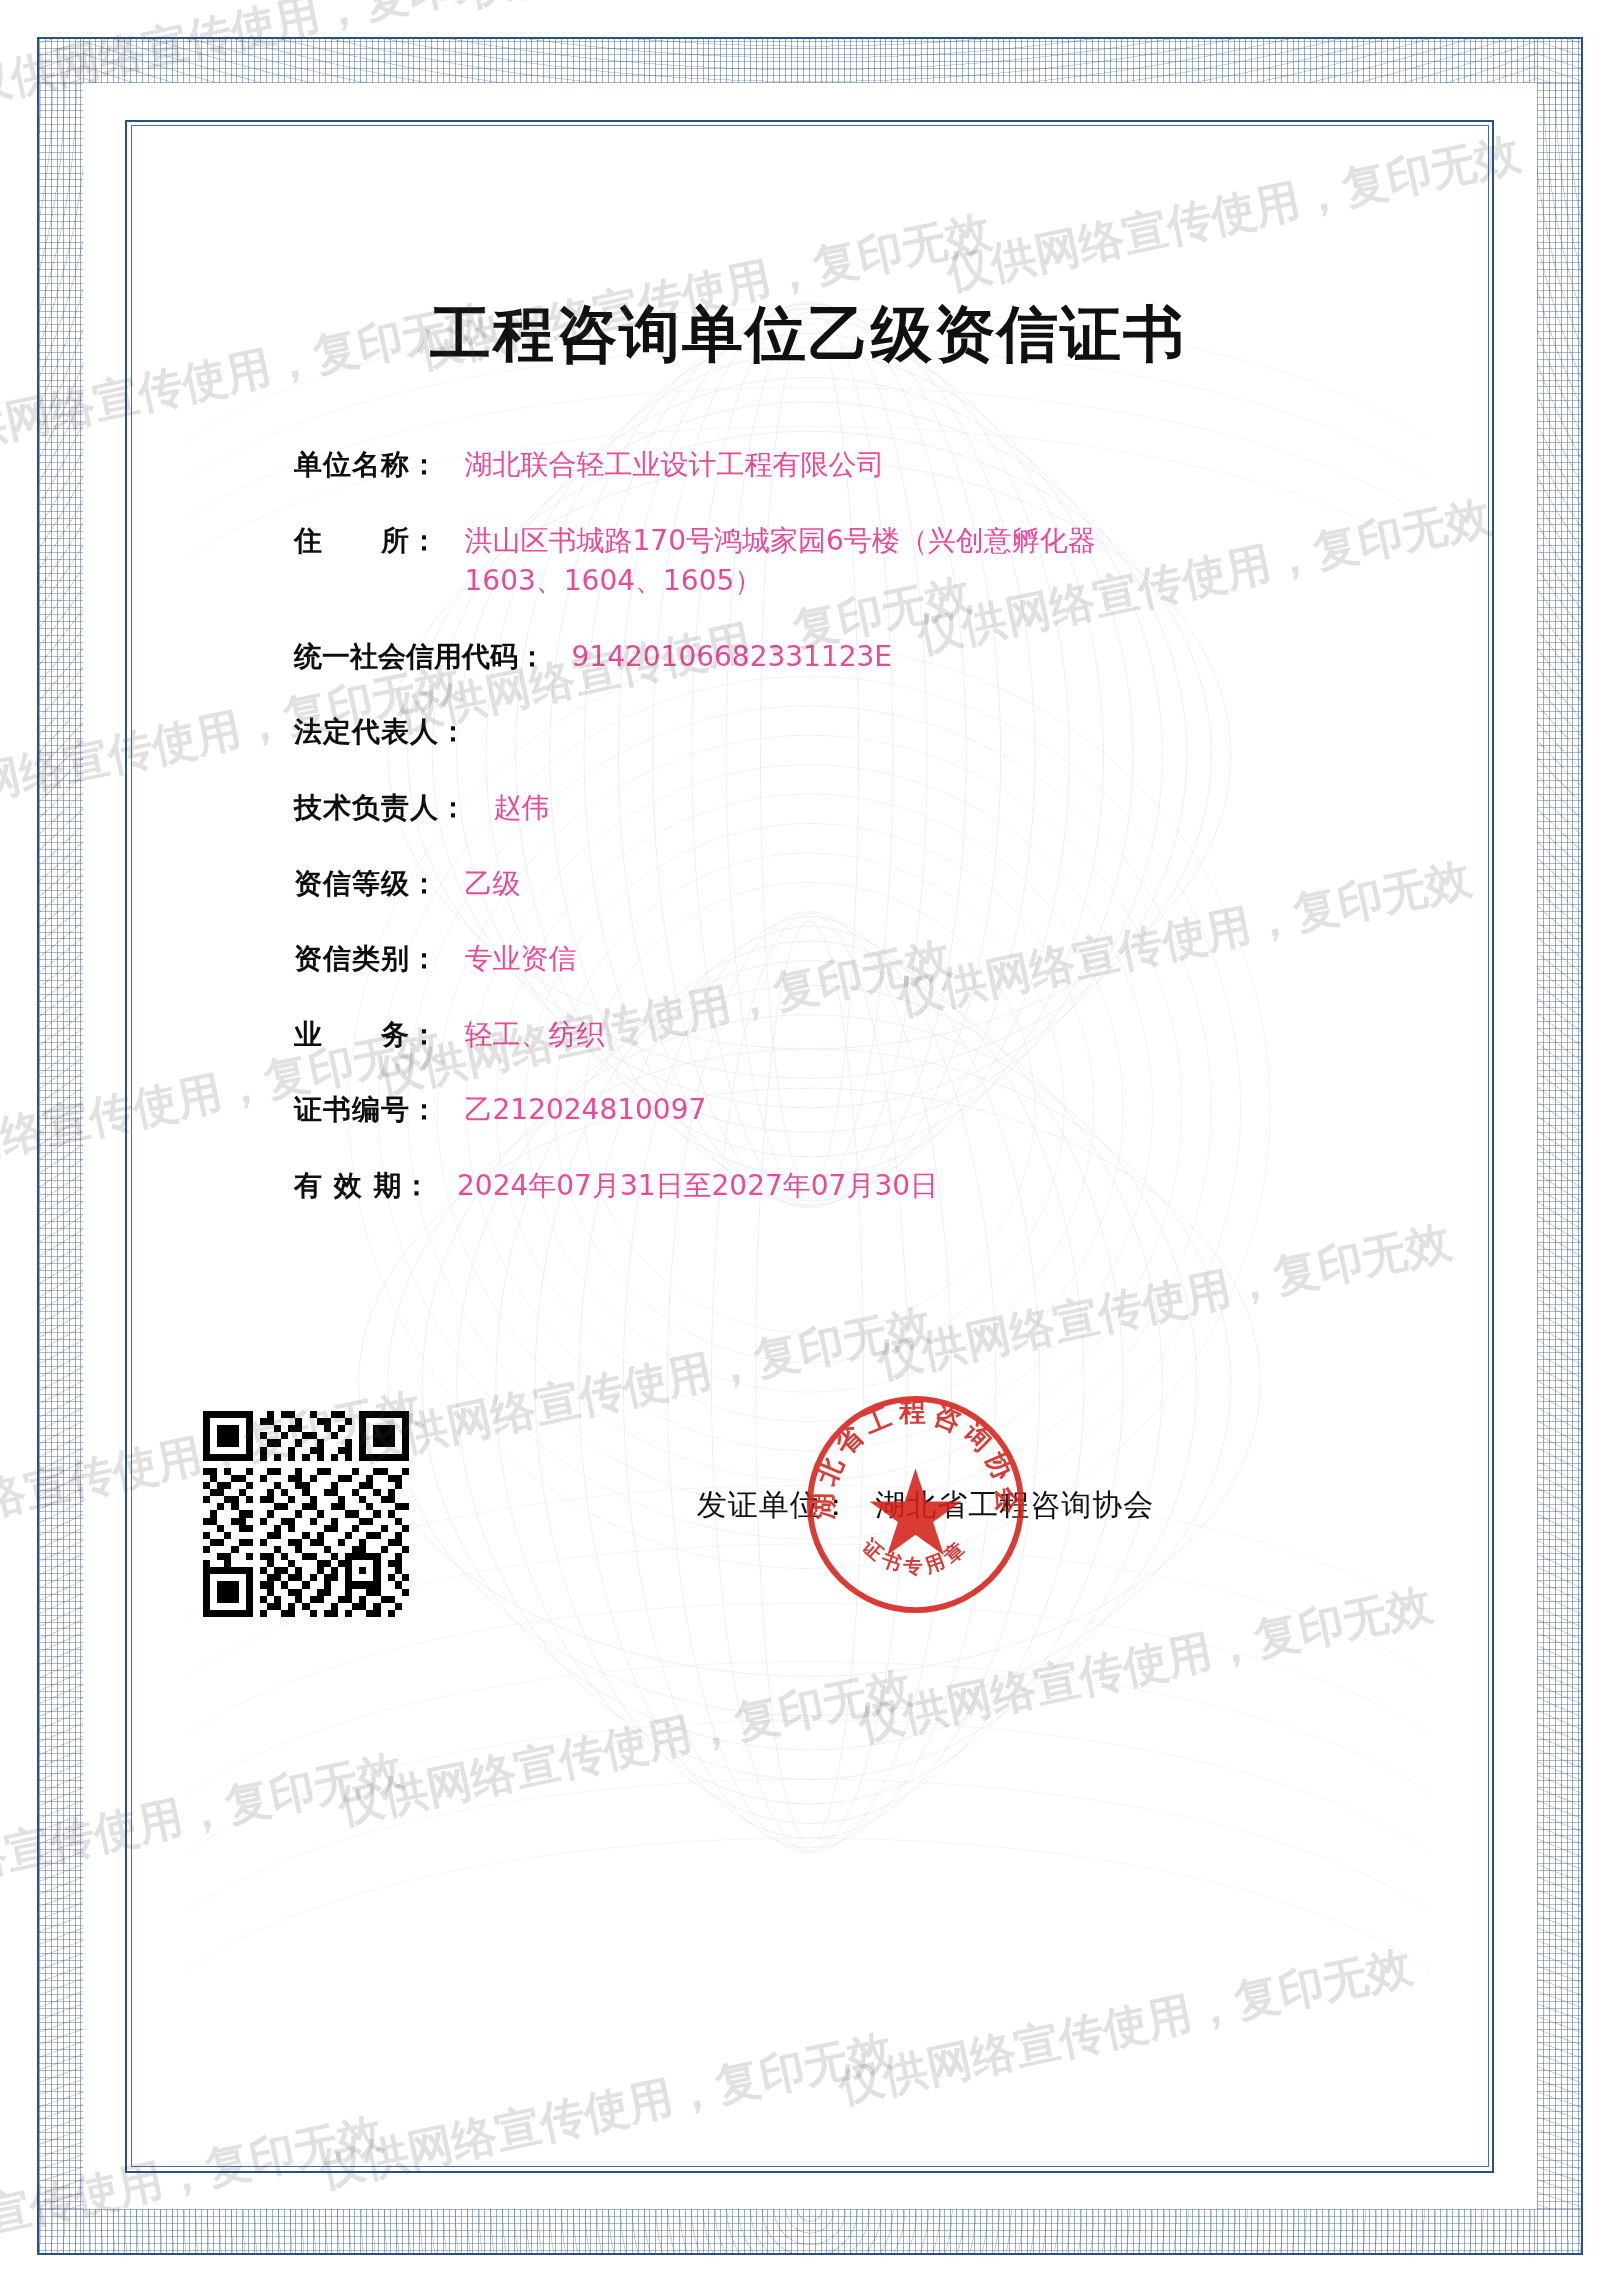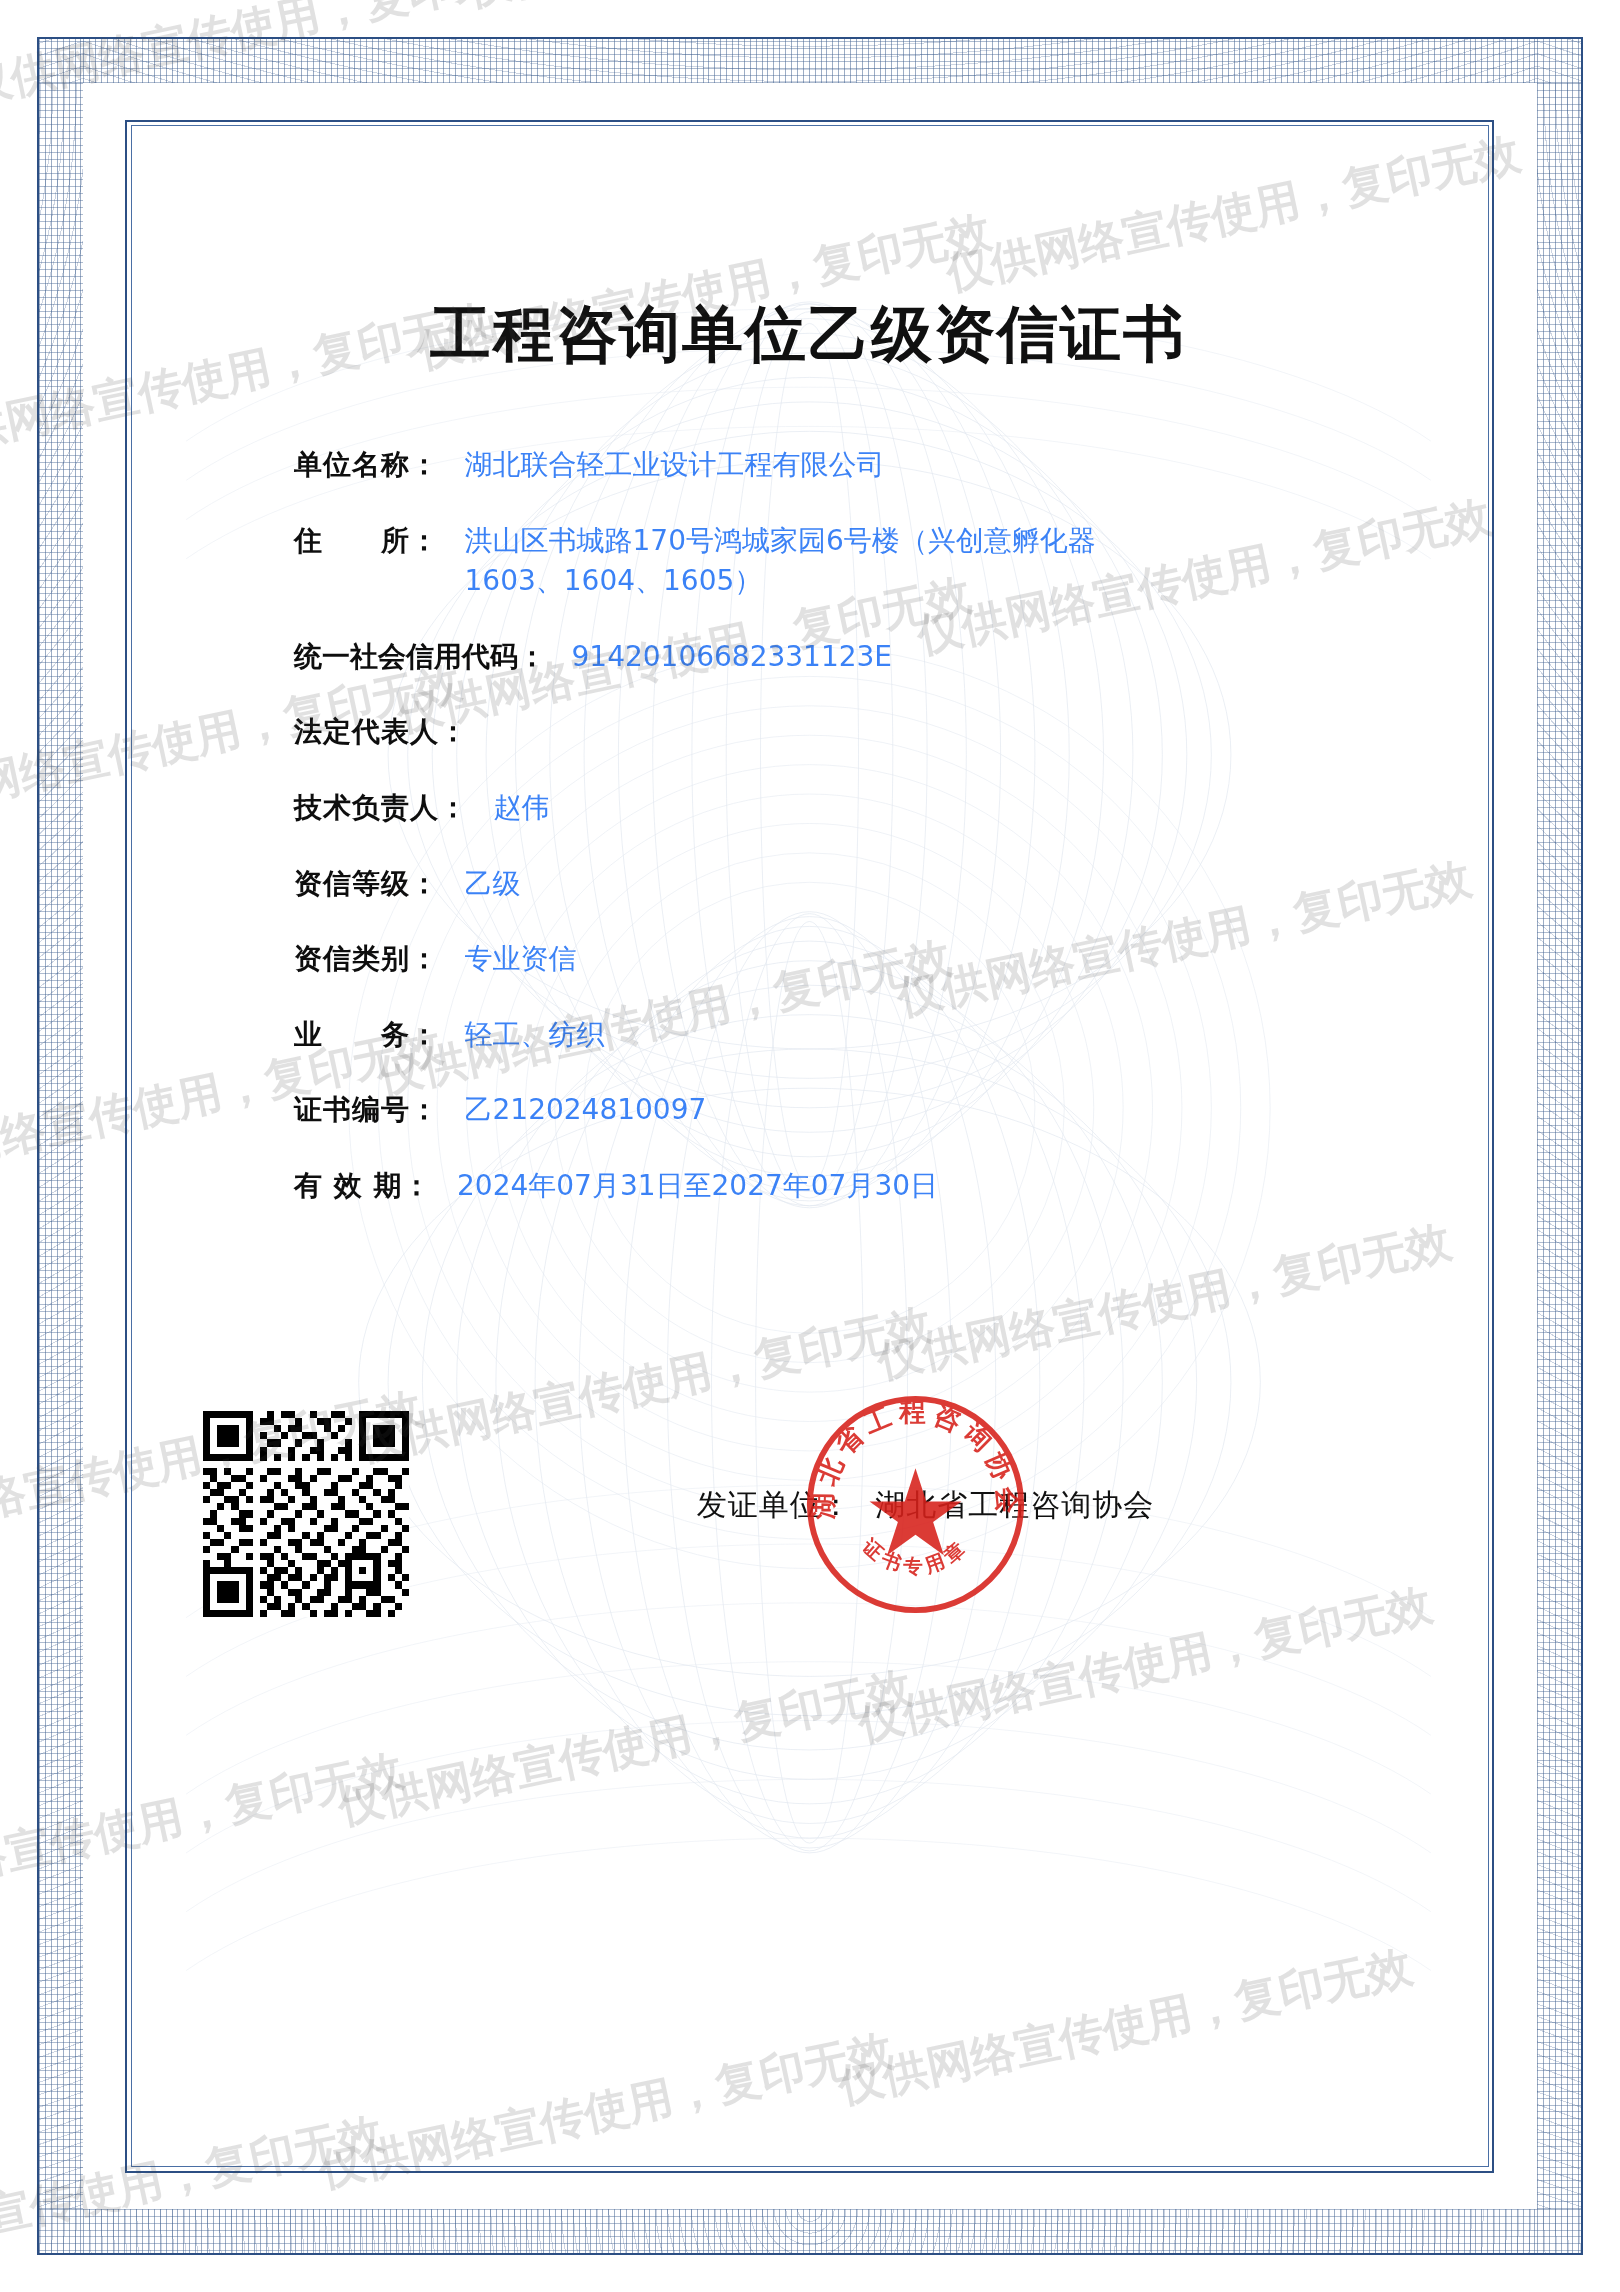--- a/index.html
+++ b/index.html
@@ -138,21 +138,21 @@
     font-weight: bold;
     color: #0e0e0e;
     white-space: pre;
     letter-spacing: 1px;
   }
   .field-value {
     flex: 1 1 auto;
     padding-left: 25.5px;
     font-family: "DejaVu Sans", "Liberation Sans", sans-serif;
     font-weight: normal;
-    color: #3b82f6;
+    color: #ec4899;
     max-width: 686px;
   }
   .field-row.wide .field-label { letter-spacing: 0px; }
 
   
   .footer {
     position: absolute;
     left: 0;
     top: 1225px;
     width: 1264px;

